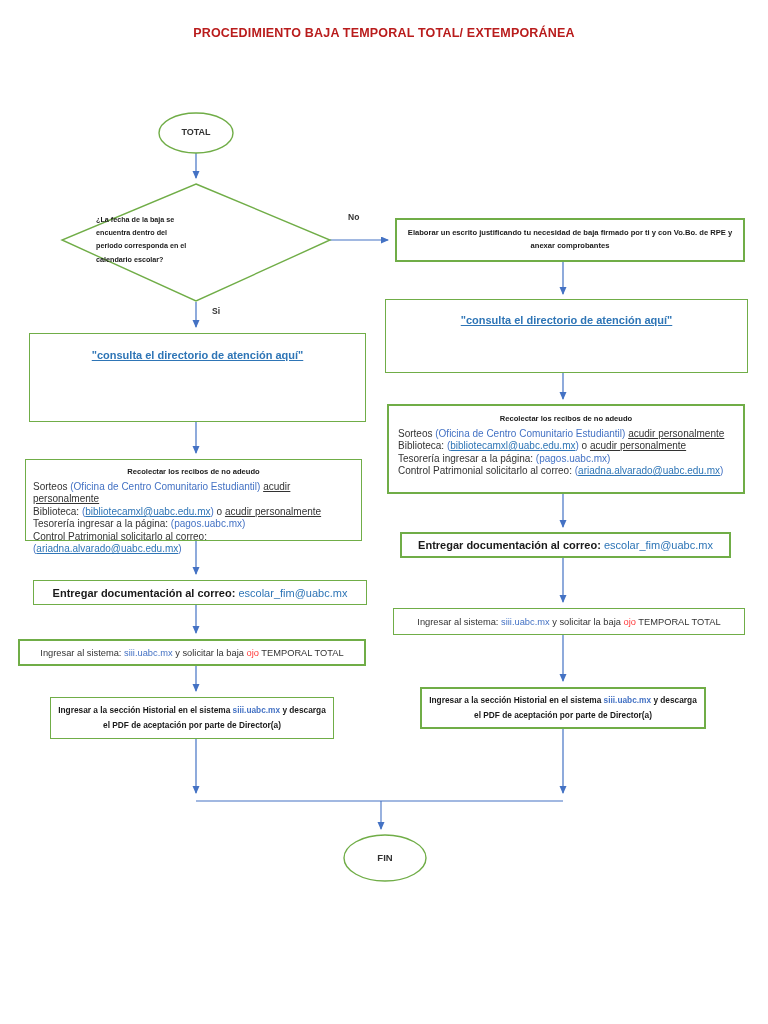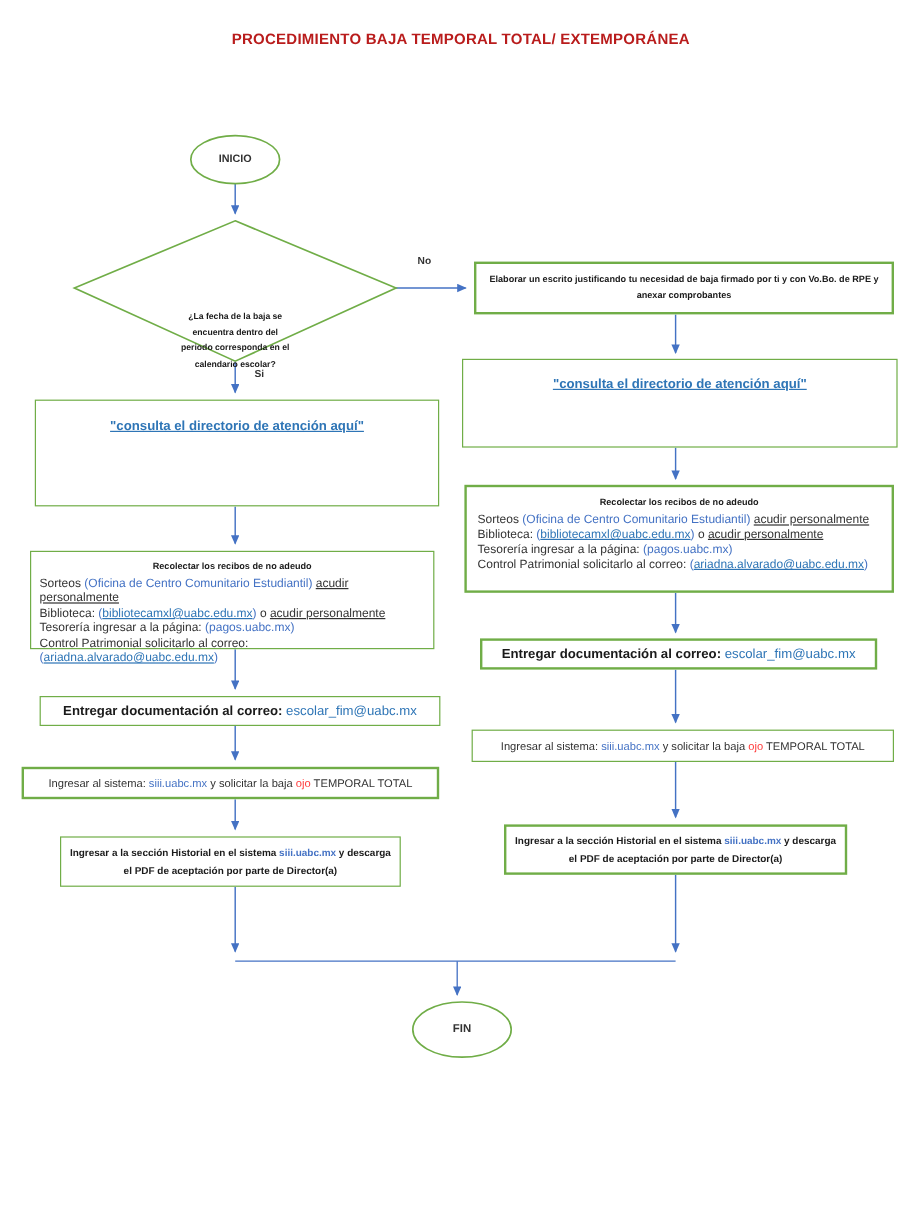--- a/index.html
+++ b/index.html
@@ -12,22 +12,22 @@
   .thin{stroke-width:1.1;}
   .ah{fill:var(--arrow-blue,#4472C4);}
   .shape{stroke:var(--shape-green,#70AD47);stroke-width:1.4;fill:#ffffff;}
   .t{position:absolute;text-align:center;font-weight:bold;font-size:9px;color:#333;}
   .lbl{position:absolute;font-size:8.5px;font-weight:600;color:#333;}
   .box{position:absolute;box-sizing:border-box;border:1.4px solid var(--shape-green,#70AD47);
        background:#fff;}
   .thick{border-width:2.2px;}
   .cen{display:flex;align-items:center;justify-content:center;text-align:center;}
   .btext{font-size:7.6px;font-weight:bold;line-height:1.65;color:#1a1a1a;}
-  #decision-text{position:absolute;left:96px;top:213px;width:200px;text-align:center;
-       font-size:7.2px;font-weight:bold;line-height:13.2px;color:#1a1a1a;margin-top:44px;}
+  #decision-text{position:absolute;left:96px;top:213px;width:200px;text-align:left;
+       font-size:7.2px;font-weight:bold;line-height:13.2px;color:#1a1a1a;}
   .dir-link{display:block;text-align:center;font-size:11px;font-weight:bold;
        text-decoration:underline;color:var(--link-blue,#2E75B6);cursor:pointer;}
   .rec-title{text-align:center;font-size:7.6px;font-weight:bold;margin:2px 0 5px 0;color:#1a1a1a;}
   .rec-line{font-size:10px;line-height:12.4px;color:#333;}
   .blue{color:var(--text-blue,#4472C4);}
   .bluelink{color:var(--link-blue,#2E75B6);text-decoration:underline;cursor:pointer;}
   .ul{text-decoration:underline;}
   .entext{font-size:11px;font-weight:bold;color:#1a1a1a;}
   .entext .em{font-weight:normal;}
   .systext{font-size:9.3px;color:#333;}
@@ -63,21 +63,21 @@
     <path class="conn" d="M196,666 V691" marker-end="url(#arr)"></path>
     <path class="conn" d="M196,739 V793" marker-end="url(#arr)"></path>
     <path class="conn thin" d="M196,801 H563"></path>
     <path class="conn thin" d="M381,801 V829" marker-end="url(#arr)"></path>
 
     <ellipse class="shape" cx="196" cy="133" rx="37" ry="20"></ellipse>
     <polygon class="shape" points="196,184 330,240 196,301 62,240"></polygon>
     <ellipse class="shape" cx="385" cy="858" rx="41" ry="23"></ellipse>
   </svg>
 
-  <div class="t" style="left:156px;top:127px;width:80px;">INICIO</div>
+  <div class="t" style="left:156px;top:127px;width:80px;">TOTAL</div>
 
   <div id="decision-text">
     <div>¿La fecha de la baja se</div>
     <div>encuentra dentro del</div>
     <div>periodo corresponda en el</div>
     <div>calendario escolar?</div>
   </div>
 
   <div class="lbl" style="left:348px;top:212px;">No</div>
   <div class="lbl" style="left:212px;top:306px;">Si</div>

